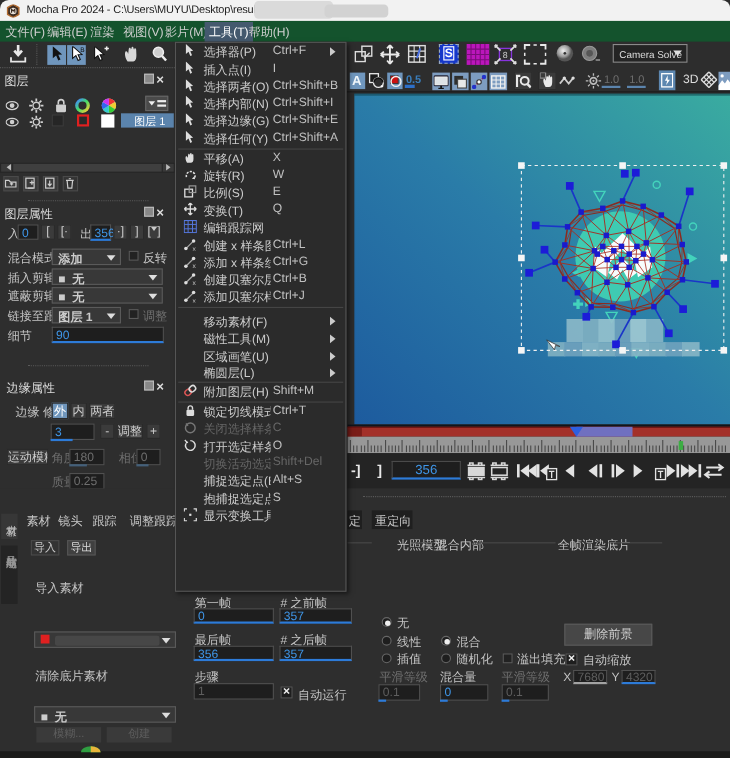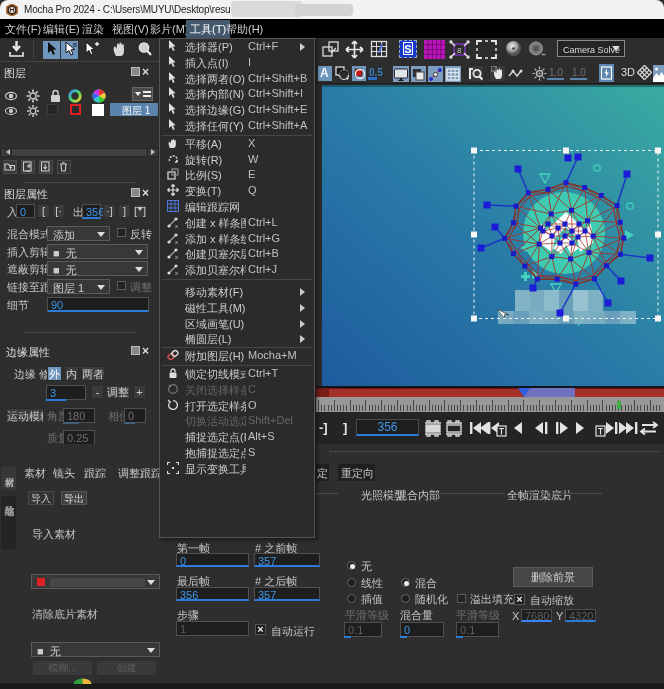--- a/index.html
+++ b/index.html
@@ -3,37 +3,37 @@
 *{margin:0;padding:0;box-sizing:border-box;}
 html,body{width:664px;height:689px;overflow:hidden;background:#2c2c2c;font-family:"Liberation Sans",sans-serif;}
 .abs{position:absolute;}
 #app{position:relative;width:664px;height:689px;}
 
 #titlebar{left:0;top:0;width:664px;height:19px;background:#f2f2f2;border-radius:8px 8px 0 0;}
 #titlebar .txt{left:24px;top:3.5px;font-size:10px;color:#1c1c1c;white-space:nowrap;letter-spacing:-0.2px;}
 #titlebar .blur1{left:231px;top:1px;width:72px;height:16px;background:#dadada;border-radius:4px;}
 #titlebar .blur2{left:295px;top:4px;width:58px;height:12px;background:#d2d2d2;border-radius:4px;}
 
-#menubar{left:0;top:19px;width:664px;height:19px;background:#000000;font-size:11px;color:#cfcfcf;}
+#menubar{left:0;top:19px;width:664px;height:19px;background:#14532d;font-size:11px;color:#cfcfcf;}
 #menubar span{position:absolute;top:3px;white-space:nowrap;}
 #menubar .hl{background:#44596e;color:#fff;padding:2px 4px;top:1px;}
 
 #toolbar{left:0;top:38px;width:664px;height:46px;background:#2d2d2d;border-bottom:1px solid #1c1c1c;}
 .tbtn{position:absolute;height:18px;top:3px;}
 .blueb{background:#6f96bd;}
 .sep{position:absolute;width:1px;border-left:1px dotted #555;}
 .pin{position:absolute;top:3px;width:9px;height:9px;border:1px solid #bbb;background:#888;}
 .px{position:absolute;top:0px;color:#ddd;font-size:12px;font-weight:bold;}
 .lbl{position:absolute;font-size:11px;color:#c4c4c4;white-space:nowrap;}
 .glbl{position:absolute;font-size:11px;color:#6f6f6f;white-space:nowrap;}
 .inp{position:absolute;background:#1e1e1e;border:1px solid #505050;font-size:11px;color:#c8c8c8;}
 .inp.blue{color:#3f96e8;border-bottom:2px solid #2d7bd8;}
 .inp .v{position:absolute;left:3px;top:1px;}
 .sel{position:absolute;background:#383838;border:1px solid #5a5a5a;font-size:11px;color:#cccccc;height:15px;}
-.sel .v{position:absolute;left:5px;top:1px;white-space:nowrap;}
+.sel .v{position:absolute;left:5px;top:1px;white-space:nowrap;font-weight:bold;}
 .sel .ar{position:absolute;right:4px;top:5px;width:0;height:0;border:4px solid transparent;border-top:5px solid #ddd;}
 .cb{position:absolute;width:9px;height:9px;background:#222;border:1px solid #5a5a5a;}
 .btn{position:absolute;background:#3b3b3b;border:1px solid #2a2a2a;color:#ccc;font-size:11px;text-align:center;white-space:nowrap;overflow:hidden;}
 .dots{position:absolute;border-top:1px dotted #5a5a5a;height:1px;}
 
 #popup{position:absolute;left:159px;top:38px;width:156px;height:500px;background:#2b2b2b;border:1px solid #555;box-shadow:2px 2px 4px rgba(0,0,0,.5);}
 .mi{position:relative;height:15.8px;}
 .mi .ic{position:absolute;left:7px;top:1px;width:12px;height:12px;color:#ddd;font-size:10px;}
 .mi .lb{position:absolute;left:25px;top:1px;font-size:11px;color:#cccccc;white-space:nowrap;max-width:61px;overflow:hidden;}
 .mi .sc{position:absolute;left:88px;top:1px;font-size:11px;color:#c0c0c0;white-space:nowrap;}
@@ -931,21 +931,21 @@
       <div class="lbl" style="left:470px;top:148px;">溢出填充</div>
       <div class="glbl" style="left:456px;top:164px;">平滑等级</div>
       <div class="inp" style="left:456px;top:178px;width:43px;height:15px;color:#5e5e5e;">
         <span class="v">0.1</span>
       </div>
       <div class="abs" style="left:456px;top:192px;width:7px;height:2px;background:#2d7bd8;"></div>
       <div class="abs" style="left:513px;top:123px;width:80px;height:20px;background:#474747;border:1px solid #5a5a5a;color:#cfcfcf;font-size:11px;text-align:center;line-height:19px;">删除前景</div>
       <div class="xmark" style="left:514px;top:150px;">×</div>
       <div class="lbl" style="left:530px;top:149px;">自动缩放</div>
       <div class="lbl" style="left:512px;top:166px;">X</div>
-      <div class="inp" style="left:521px;top:165px;width:31px;height:13px;color:#5e5e5e;border-bottom:2px solid #3b82f6;">
+      <div class="inp" style="left:521px;top:165px;width:31px;height:13px;color:#5e5e5e;border-bottom:2px solid #a3a3a3;">
         <span class="v" style="top:0">7680</span>
       </div>
       <div class="lbl" style="left:556px;top:166px;">Y</div>
       <div class="inp" style="left:565px;top:165px;width:31px;height:13px;color:#5e5e5e;border-bottom:2px solid #2d7bd8;">
         <span class="v" style="top:0">4320</span>
       </div>
       <div class="abs" style="left:28px;top:47px;width:26px;height:14px;background:#333;border:1px solid #4a4a4a;color:#ccc;font-size:10px;text-align:center;line-height:13px;">导入</div>
       <div class="abs" style="left:61px;top:47px;width:26px;height:14px;background:#404040;border:1px solid #555;color:#ddd;font-size:10px;text-align:center;line-height:13px;">导出</div>
       <div class="lbl" style="left:32px;top:83px;">导入素材</div>
       <div class="sel" style="left:31px;top:130px;width:129px;">
@@ -1103,21 +1103,21 @@
       </div>
       <div class="msep0"></div>
       <div class="mi">
         <span class="ic"><svg width="13" height="12">
             <g transform="rotate(-40 6 6)" fill="none" stroke-width="1.4">
               <rect x="0.5" y="3.5" width="6" height="5" rx="2.4" stroke="#d85555"></rect>
               <rect x="5.5" y="3.5" width="6" height="5" rx="2.4" stroke="#ddd"></rect>
             </g>
           </svg></span>
         <span class="lb">附加图层(H)</span>
-        <span class="sc">Mocha+M</span>
+        <span class="sc">Shift+M</span>
       </div>
       <div class="msep"></div>
       <div class="mi">
         <span class="ic"><svg width="12" height="12">
             <rect x="2.5" y="5.5" width="7" height="5.6" rx="1" fill="#ddd"></rect>
             <path d="M4,5.5 V4 a2,2 0 0 1 4,0 v1.5" stroke="#ddd" stroke-width="1.3" fill="none"></path>
           </svg></span>
         <span class="lb">锁定切线模式(K)</span>
         <span class="sc">Ctrl+T</span>
       </div>

